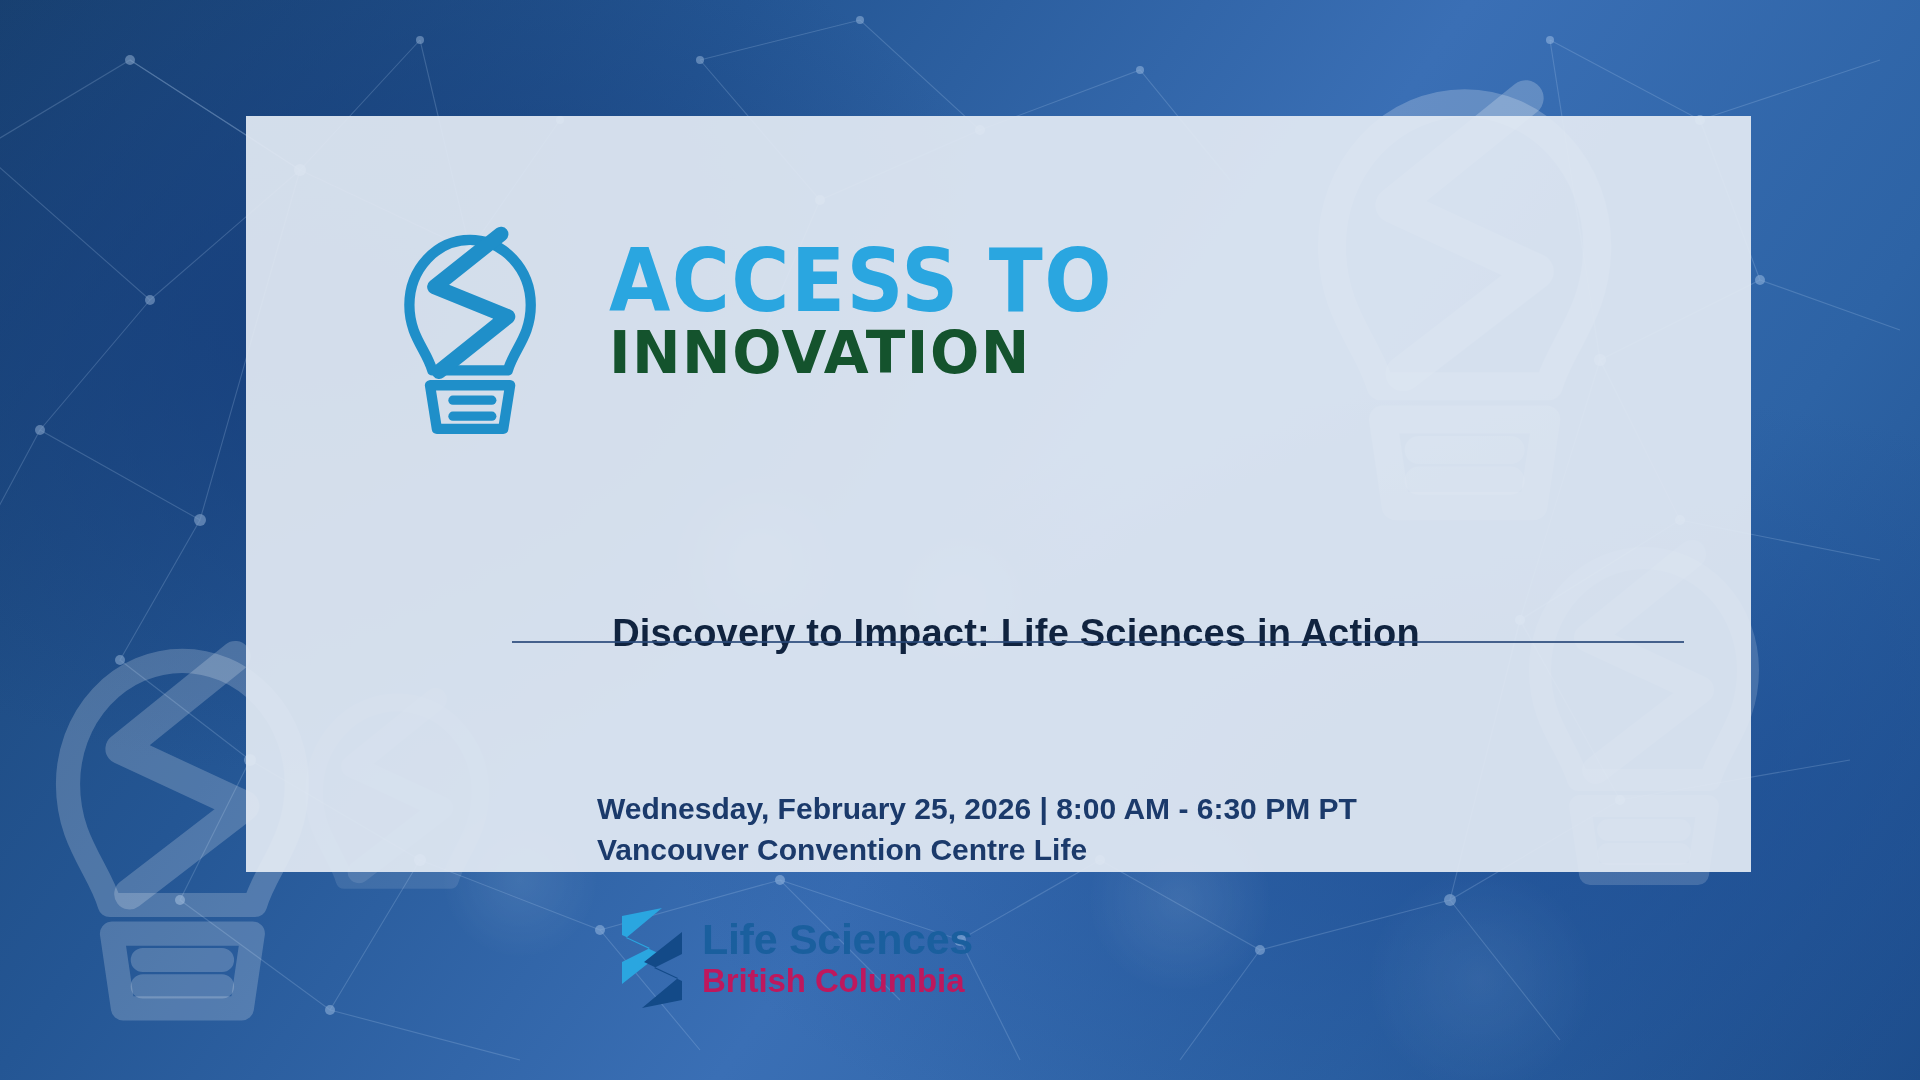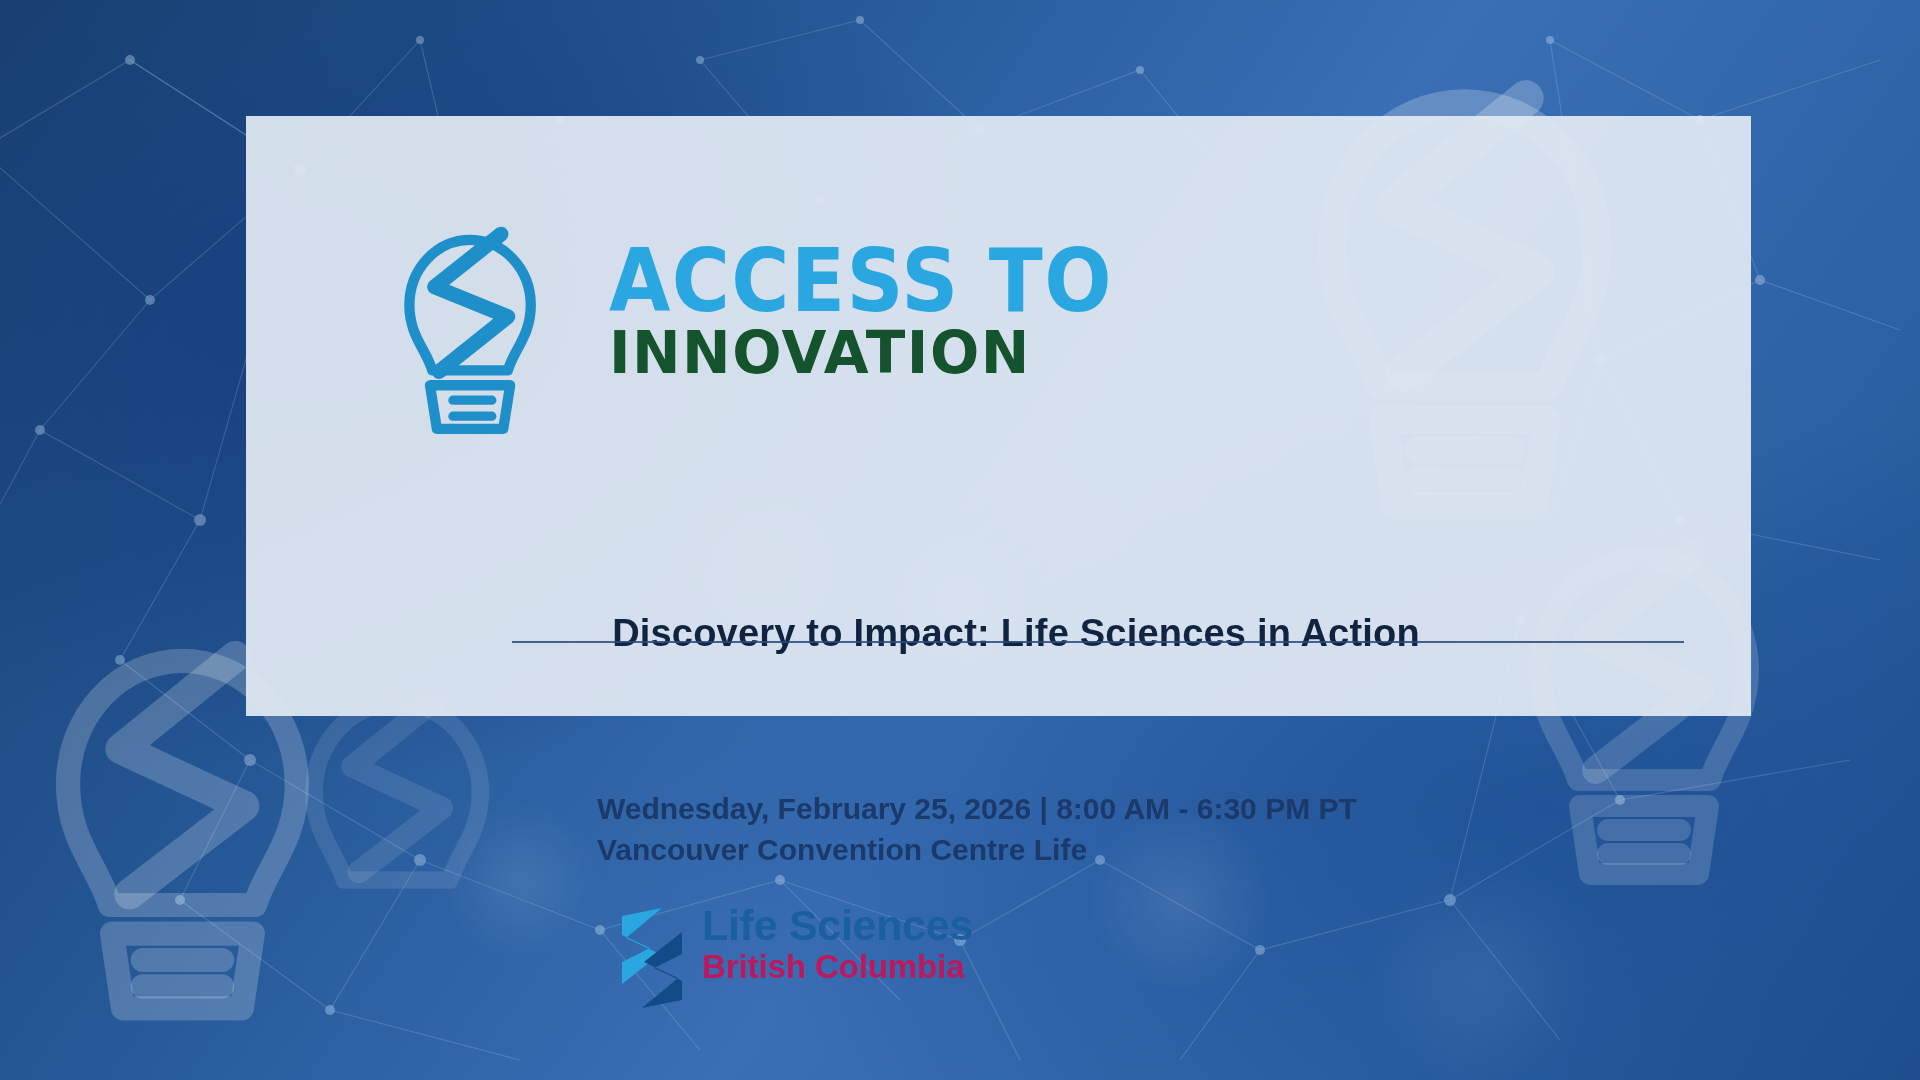--- a/index.html
+++ b/index.html
@@ -50,21 +50,21 @@
     inset: 0;
     opacity: 1;
   }
 
   
   .card {
     position: absolute;
     left: 246px;
     top: 116px;
     width: 1505px;
-    height: 600px;
+    height: 756px;
     background: rgba(226,233,243,0.93);
     box-shadow: 0 0 0 rgba(0,0,0,0);
   }
 
   
   .headline-row {
     position: absolute;
     left: 116px;
     top: 42px;
     display: flex;
@@ -136,21 +136,21 @@
     line-height: 1.38;
   }
   .details div { white-space: nowrap; }
 
   
   .logo {
     position: absolute;
     left: 370px;
     top: 788px;
     display: flex;
-    align-items: flex-start;
+    align-items: center;
   }
   .logo-mark { width: 72px; height: 108px; flex: none; }
   .logo-text { margin-left: 14px; }
   .logo-l1 {
     font-size: 43px;
     font-weight: 800;
     color: #1a5f9e;
     line-height: 1.02;
     letter-spacing: -0.3px;
   }

